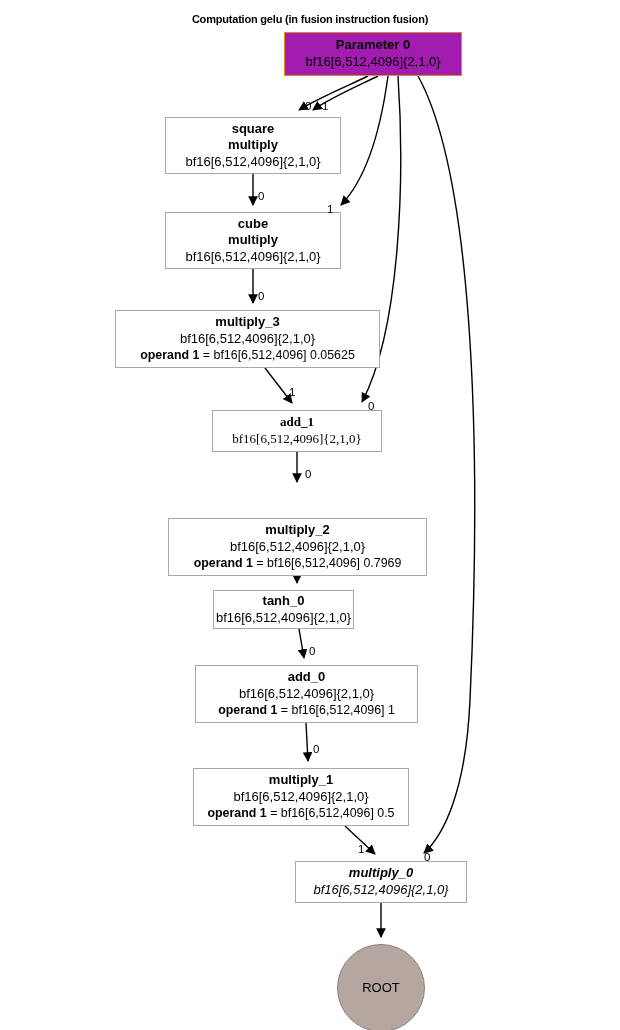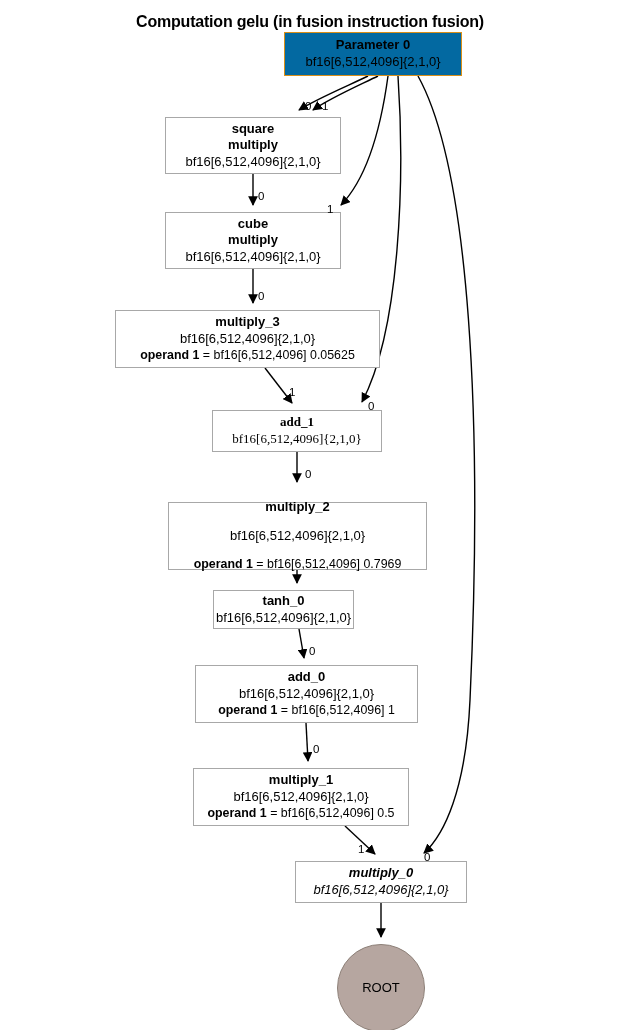--- a/index.html
+++ b/index.html
@@ -26,21 +26,21 @@
     width: 620px;
     height: 1030px;
     pointer-events: none;
   }
   .graph-title {
     position: absolute;
     left: 0;
     top: 13px;
     width: 620px;
     text-align: center;
-    font-size: 16px;
+    font-size: 11px;
     font-weight: bold;
     color: #000000;
     letter-spacing: -0.2px;
   }
   .node {
     position: absolute;
     box-sizing: border-box;
     border: 1.3px solid #a8a8a8;
     background: #ffffff;
     display: flex;
@@ -66,21 +66,21 @@
     white-space: nowrap;
   }
   .node .n-operand {
     font-size: 12.4px;
     white-space: nowrap;
   }
   .node .n-operand b {
     font-weight: bold;
   }
   .node.param {
-    background: #0369a1;
+    background: #a21caf;
     border: 1.6px solid #d98f18;
   }
   .node.root-node {
     border-radius: 50%;
     background: #b6a6a0;
     border: 1.3px solid #8d8078;
   }
   .node.root-node .n-title {
     font-weight: normal;
     font-size: 13px;
@@ -141,21 +141,21 @@
       </div>
       <div class="node" style="left: 115px; top: 310px; width: 265px; height: 58px;">
         <div class="n-title">multiply_3</div>
         <div class="n-shape">bf16[6,512,4096]{2,1,0}</div>
         <div class="n-operand"><b>operand 1</b> <span>= bf16[6,512,4096] 0.05625</span></div>
       </div>
       <div class="node" style="left: 212px; top: 410px; width: 170px; height: 42px; font-family: Liberation Serif, serif;">
         <div class="n-title">add_1</div>
         <div class="n-shape">bf16[6,512,4096]{2,1,0}</div>
       </div>
-      <div class="node" style="left: 168px; top: 502px; width: 259px; height: 68px; gap: 12px;">
+      <div class="node" style="left: 168px; top: 518px; width: 259px; height: 58px;">
         <div class="n-title">multiply_2</div>
         <div class="n-shape">bf16[6,512,4096]{2,1,0}</div>
         <div class="n-operand"><b>operand 1</b> <span>= bf16[6,512,4096] 0.7969</span></div>
       </div>
       <div class="node" style="left: 213px; top: 590px; width: 141px; height: 39px;">
         <div class="n-title">tanh_0</div>
         <div class="n-shape">bf16[6,512,4096]{2,1,0}</div>
       </div>
       <div class="node" style="left: 195px; top: 665px; width: 223px; height: 58px;">
         <div class="n-title">add_0</div>

